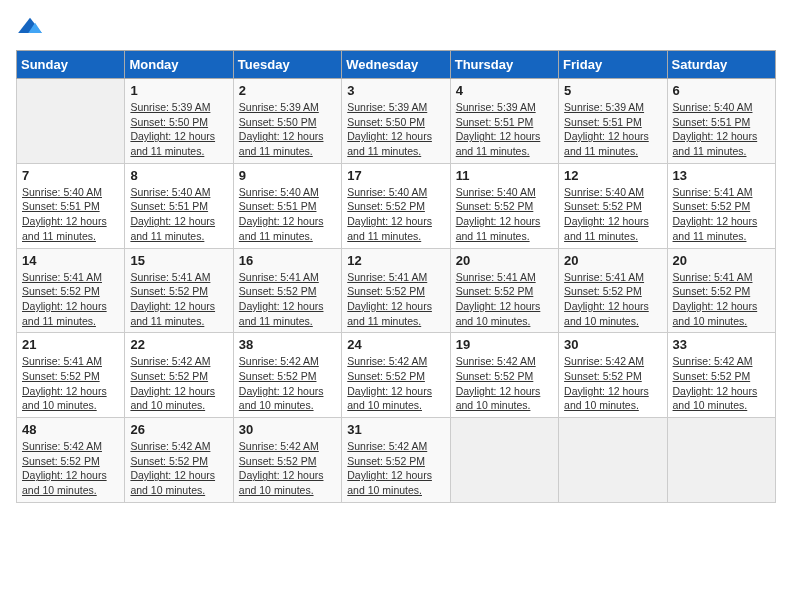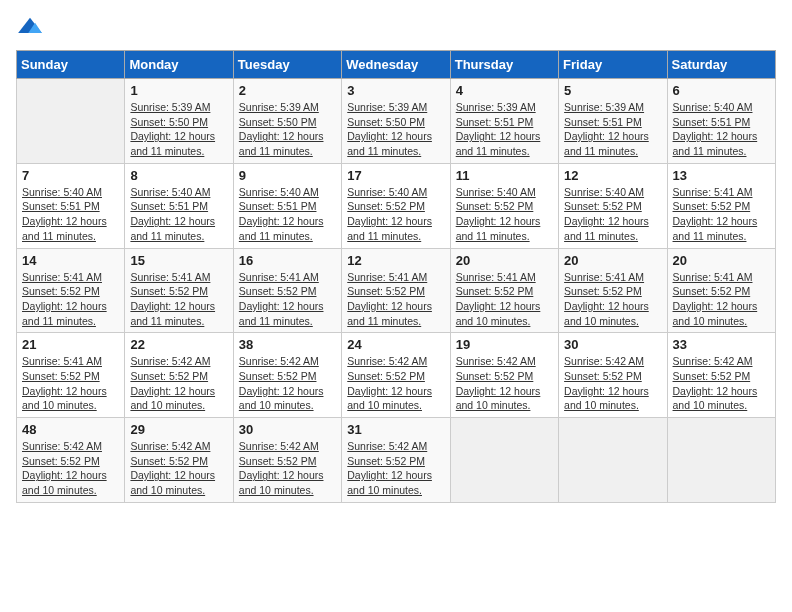--- a/index.html
+++ b/index.html
@@ -323,21 +323,21 @@
       </tr>
       <tr>
         <td>
           <div class="day-number">48</div>
           <div class="day-info" style="white-space: pre-line;">Sunrise: 5:42 AM
 Sunset: 5:52 PM
 Daylight: 12 hours
 and 10 minutes.</div>
         </td>
         <td>
-          <div class="day-number">29</div>
+          <div class="day-number">26</div>
           <div class="day-info" style="white-space: pre-line;">Sunrise: 5:42 AM
 Sunset: 5:52 PM
 Daylight: 12 hours
 and 10 minutes.</div>
         </td>
         <td>
           <div class="day-number">30</div>
           <div class="day-info" style="white-space: pre-line;">Sunrise: 5:42 AM
 Sunset: 5:52 PM
 Daylight: 12 hours

